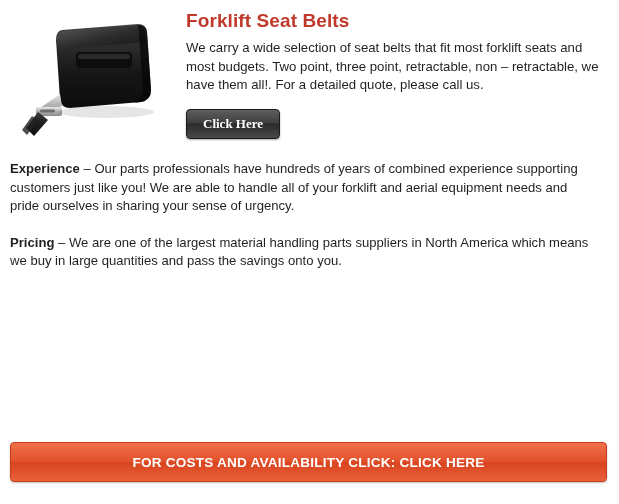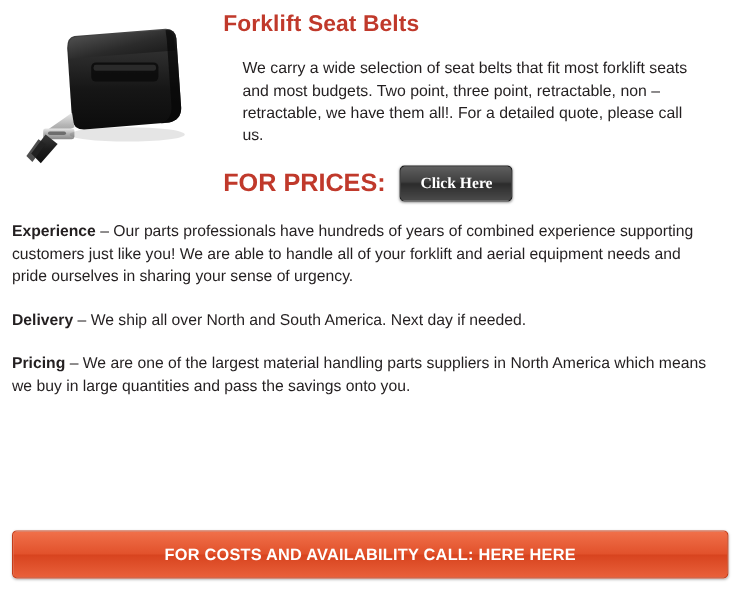--- a/index.html
+++ b/index.html
@@ -43,21 +43,21 @@
     color: #c0392b;
     font-size: 19px;
     font-weight: bold;
     margin: 0 0 7px 0;
     letter-spacing: 0.1px;
   }
   .intro-text {
     font-size: 13.2px;
     line-height: 18.5px;
     color: #231f20;
-    margin: 16px;
+    margin: 0;
   }
 
   .prices-row {
     display: flex;
     align-items: center;
     margin-top: 14px;
   }
   .prices-label {
     color: #c0392b;
     font-size: 21px;
@@ -178,41 +178,37 @@
           <ellipse cx="88" cy="100" rx="48" ry="6" fill="#000000" opacity="0.10"></ellipse>
         </svg>
       </div>
     </div>
 
     <div class="intro">
       <h1 class="title">Forklift Seat Belts</h1>
       <p class="intro-text">We carry a wide selection of seat belts that fit most forklift seats and most budgets.  Two point, three point, retractable, non – retractable, we have them all!. For a detailed quote, please call us.</p>
 
       <div class="prices-row">
-        <span class="prices-label">FOR PRICES:</span>
         <span class="click-here-btn">Click Here</span>
       </div>
     </div>
   </div>
 
   <div class="body-copy">
 
     <p class="para">
       <strong>Experience</strong><span> – </span><span>Our parts professionals have hundreds of years of combined experience supporting customers just like you!  We are able to handle all of your forklift and aerial equipment needs and pride ourselves in sharing your sense of urgency.</span>
     </p>
 
 
 
-    <p class="para">
-      <strong>Delivery</strong><span> – </span><span>We ship all over North and South America.  Next day if needed.</span>
-    </p>
 
     <p class="para">
       <strong>Pricing</strong><span> – </span><span>We are one of the largest material handling parts suppliers in North America which means we buy in large quantities and pass the savings onto you.</span>
     </p>
 
   </div>
 
   <div class="cta">
-    <span class="cta-label">FOR COSTS AND AVAILABILITY CALL: HERE HERE</span>
+    <span class="cta-label">FOR COSTS AND AVAILABILITY CLICK: CLICK HERE</span>
   </div>
 
 </div>
 
 </body></html>

